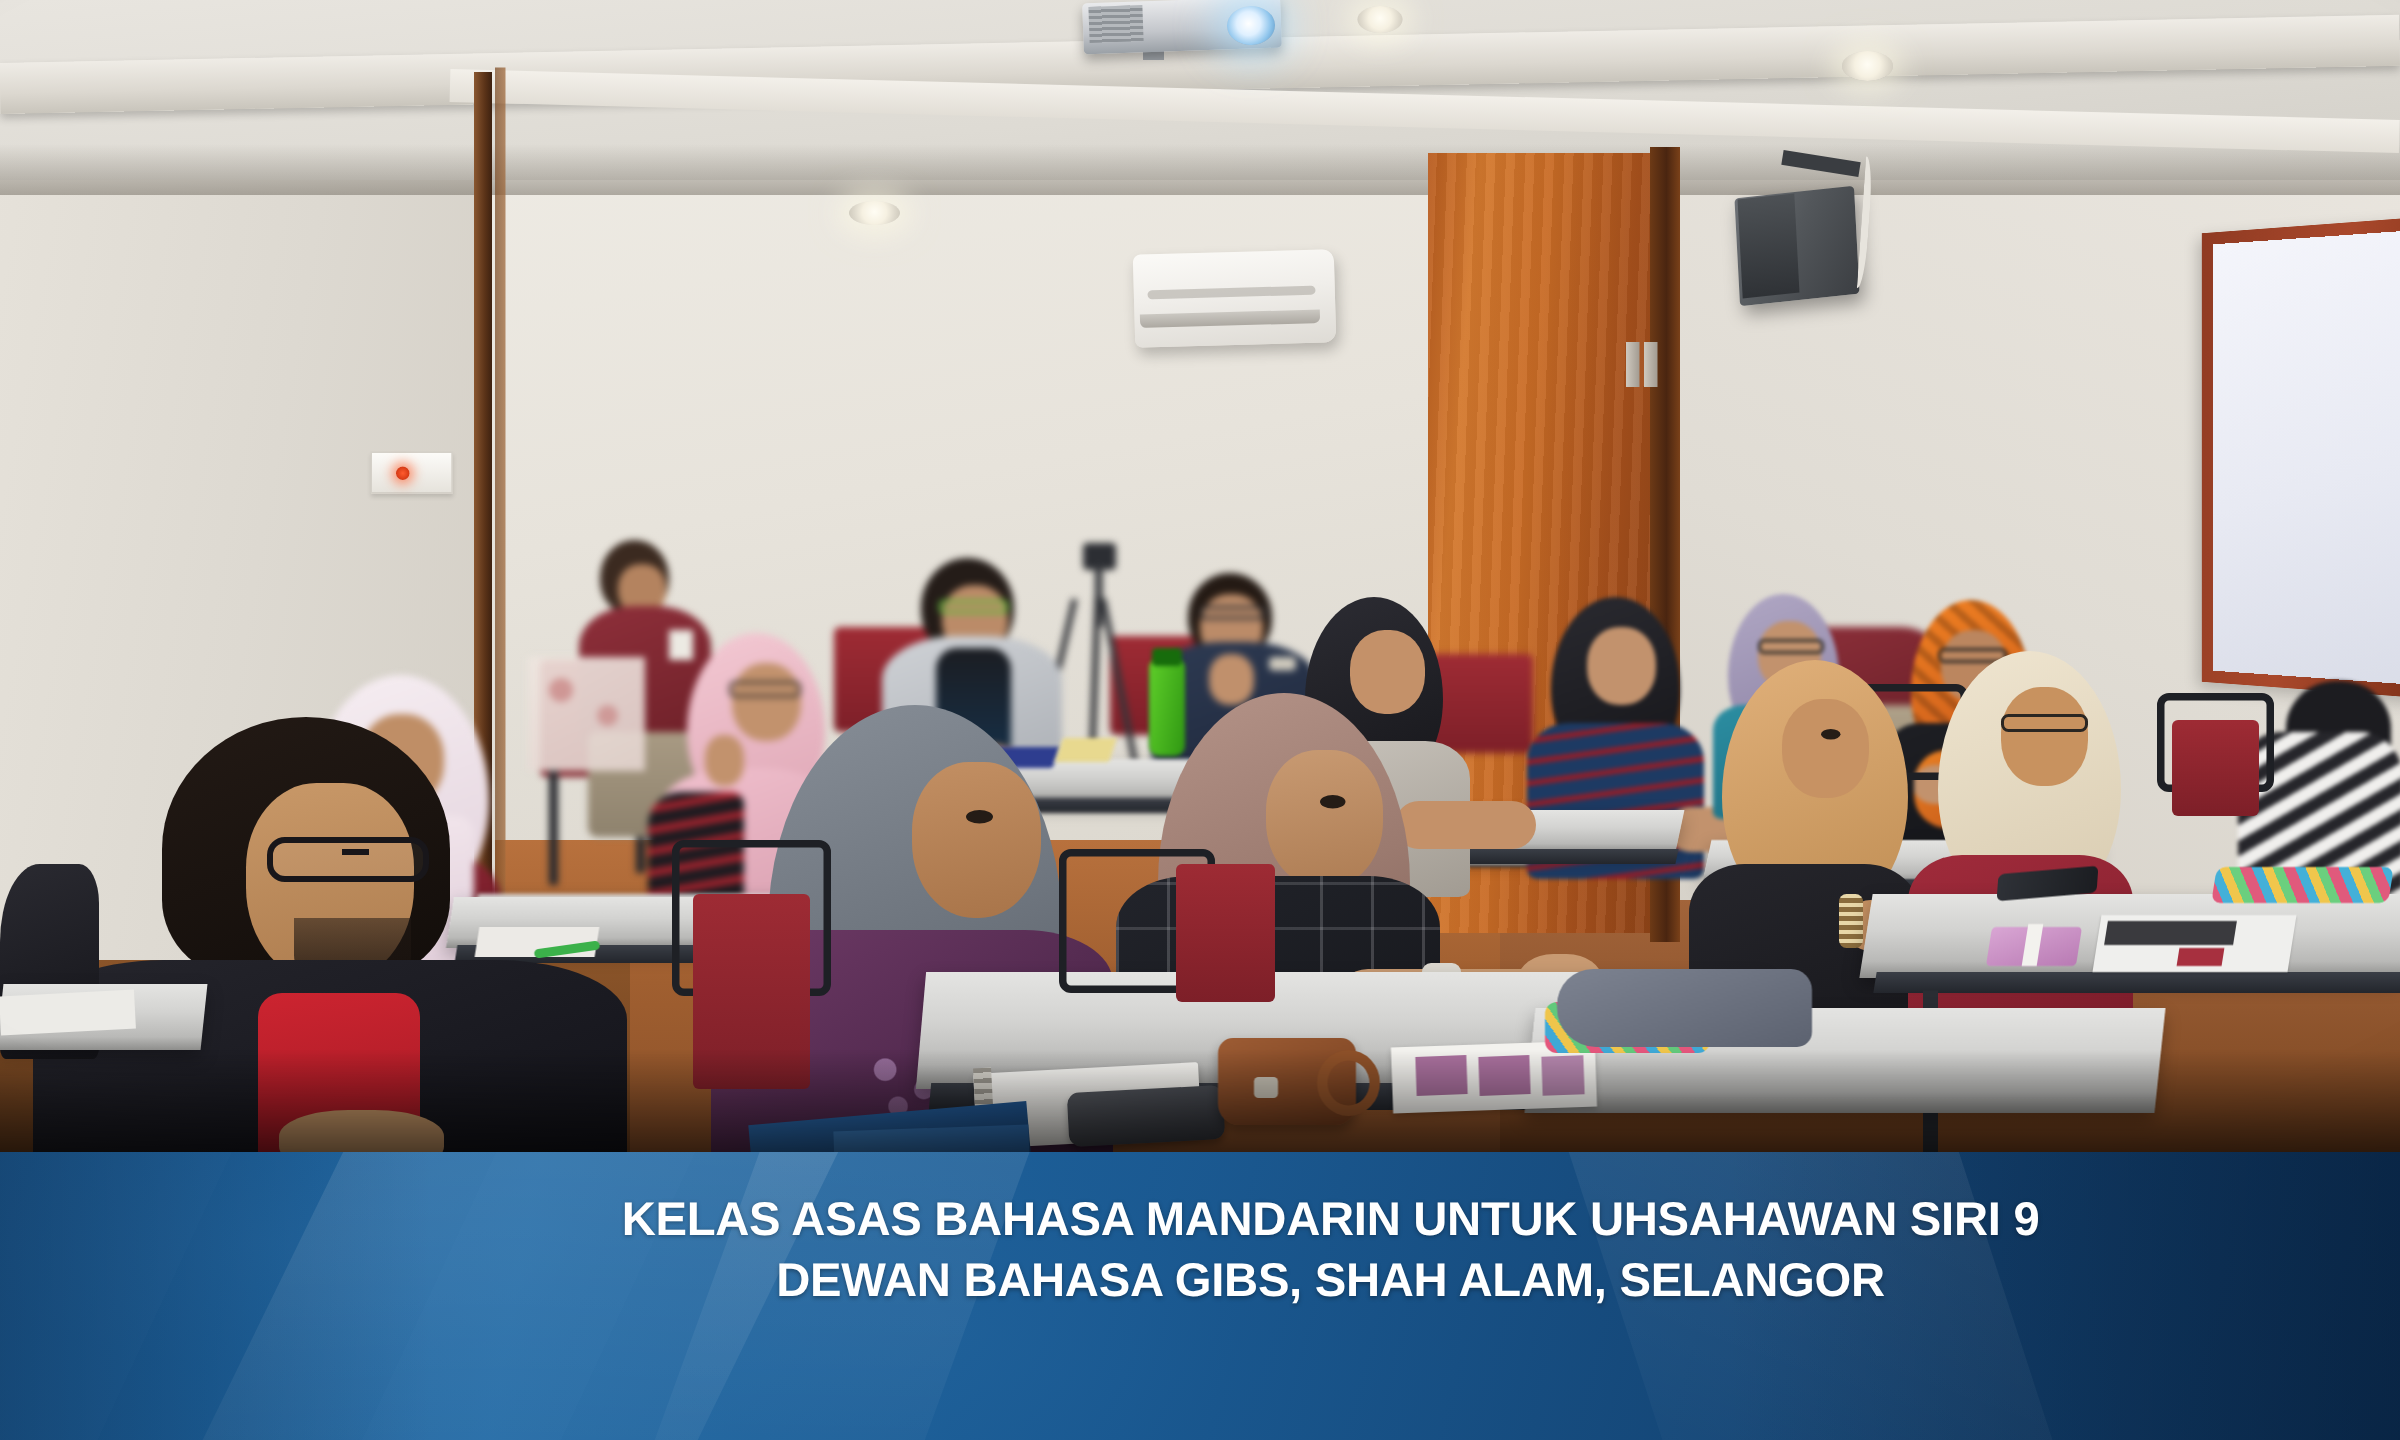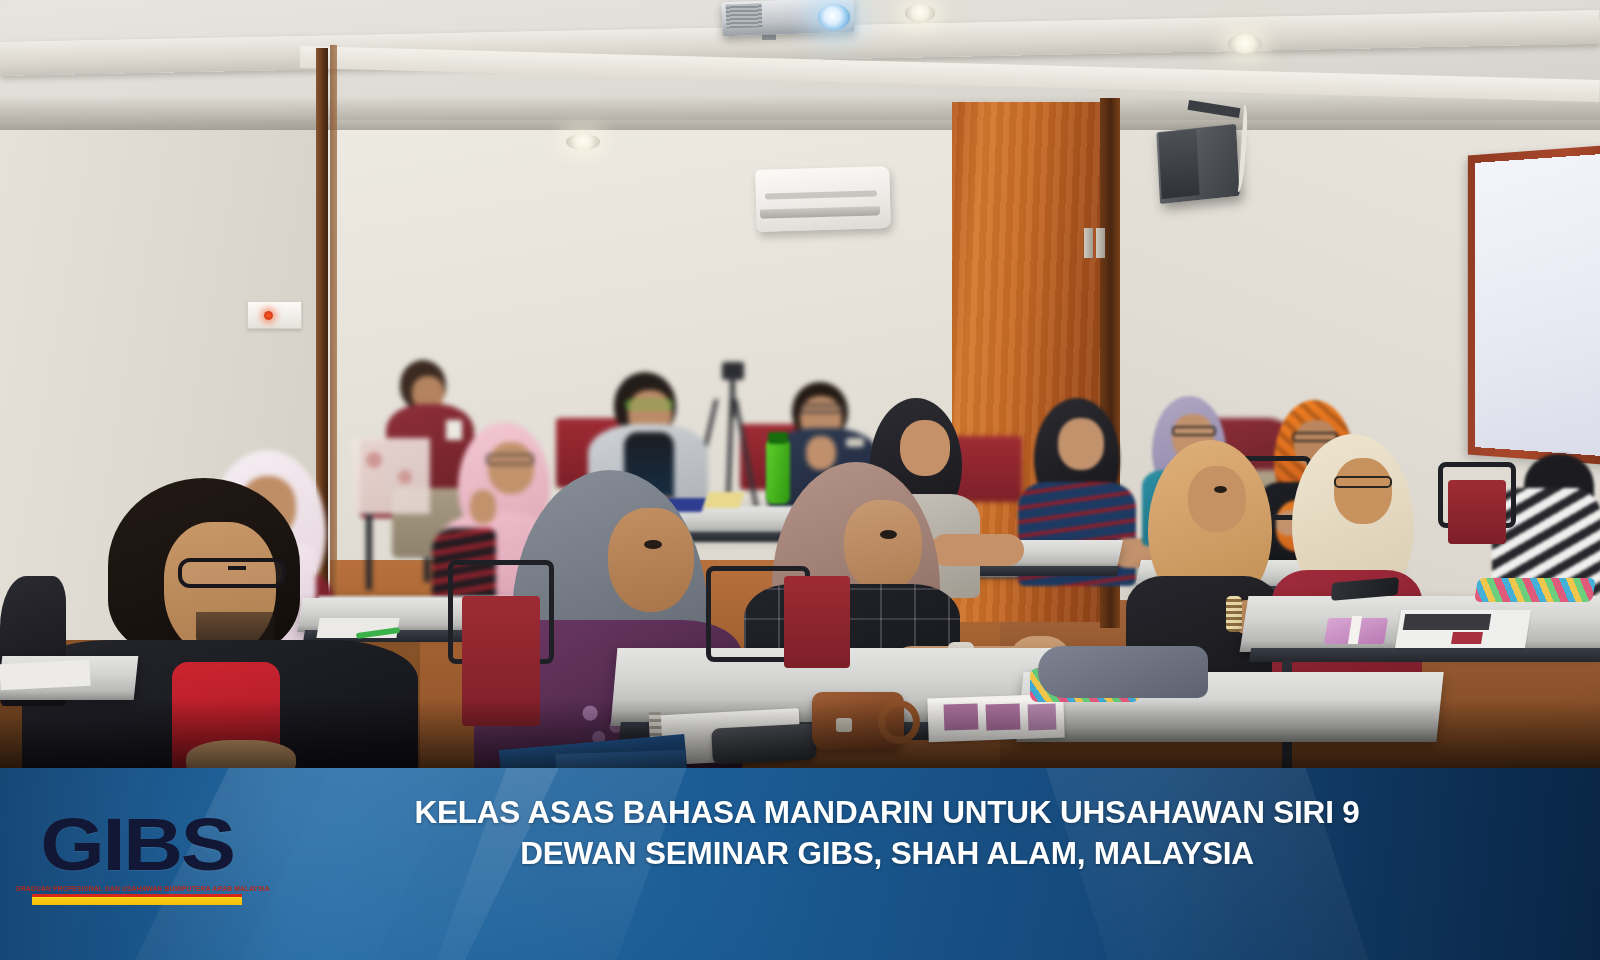--- a/index.html
+++ b/index.html
@@ -590,25 +590,19 @@
 
   <div id="banner">
     <div class="banner-photo-under"></div>
     <div class="banner-tint"></div>
     <div class="banner-diag1"></div>
     <div class="banner-diag2"></div>
     <div class="banner-diag3"></div>
     <div class="banner-vig"></div>
   </div>
 
-  <div id="logo-block">
-    <div class="gibs-word">GIBS</div>
-    <div class="gibs-tagline">GRADUAN PROFESIONAL DAN USAHAWAN BUMIPUTERA ARAB MALAYSIA</div>
-    <div class="gibs-rule-red"></div>
-    <div class="gibs-rule-yellow"></div>
-  </div>
 
   <div id="caption">
     <span class="ln">KELAS ASAS BAHASA MANDARIN UNTUK UHSAHAWAN SIRI 9</span>
-    <span class="ln">DEWAN SEMINAR GIBS, SHAH ALAM, MALAYSIA</span>
+    <span class="ln">DEWAN BAHASA GIBS, SHAH ALAM, SELANGOR</span>
   </div>
 
 </div>
 
 </body></html>

